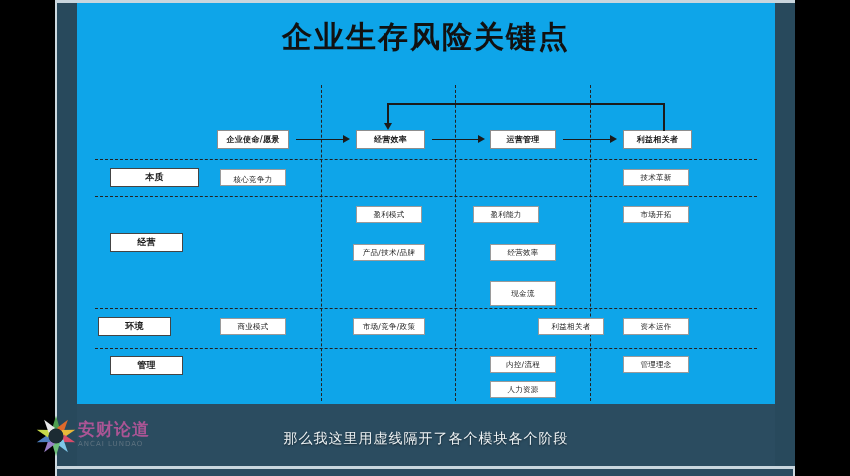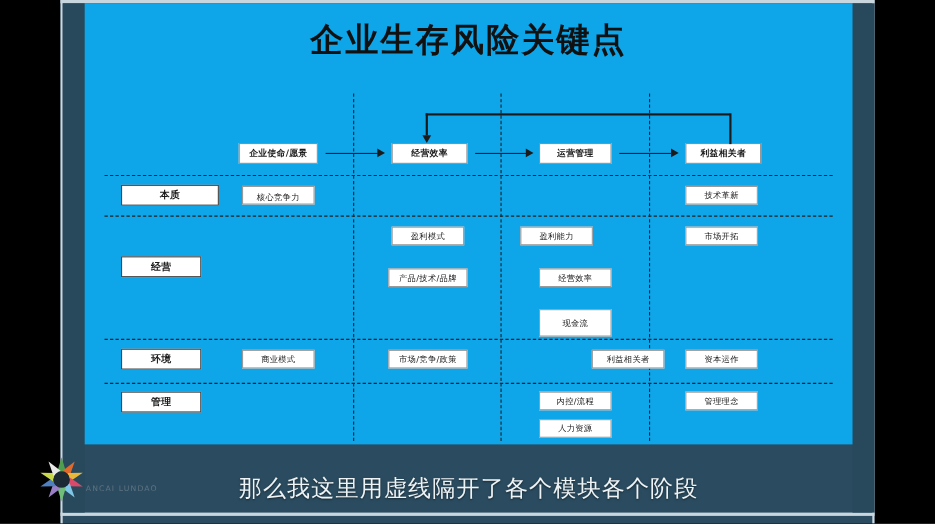--- a/index.html
+++ b/index.html
@@ -64,21 +64,21 @@
   }
   .arrow-head.down{
     border-left:4px solid transparent;border-right:4px solid transparent;
     border-top:7px solid #1b1b1b;border-bottom:0;
   }
   .fb-seg{position:absolute;background:#1b1b1b;}
 
   
   #caption{
     position:absolute;left:77px;top:430px;width:698px;text-align:center;
-    font-size:21px;color:#eef3f5;font-weight:400;letter-spacing:1px;
+    font-size:14px;color:#eef3f5;font-weight:400;letter-spacing:1px;
     text-shadow:0 1px 2px rgba(0,0,0,.55);
   }
 
   
   #watermark{position:absolute;left:20px;top:412px;width:150px;height:48px;}
   #wm-logo{position:absolute;left:14px;top:2px;width:44px;height:44px;}
   #wm-text{
     position:absolute;left:58px;top:6px;font-size:17px;font-weight:700;
     color:#b6569a;letter-spacing:1px;opacity:.92;
   }
@@ -139,21 +139,21 @@
       <div class="fb-seg" style="left:310px;top:24px;width:277px;height:1.6px;"></div>
       <div class="fb-seg" style="left:310px;top:24px;width:1.6px;height:20px;"></div>
       <div class="arrow-head down" style="left:307px;top:44px;"></div>
 
       <div class="node row-node" style="left:33px;top:89px;width:89px;height:19px;">
         <span>本质</span>
       </div>
       <div class="node row-node" style="left:33px;top:154px;width:73px;height:19px;">
         <span>经营</span>
       </div>
-      <div class="node row-node" style="left:33px;top:238px;width:73px;height:19px;font-family:Liberation Mono, monospace;">
+      <div class="node row-node" style="left:21px;top:238px;width:73px;height:19px;font-family:Liberation Mono, monospace;">
         <span>环境</span>
       </div>
       <div class="node row-node" style="left:33px;top:277px;width:73px;height:19px;">
         <span>管理</span>
       </div>
 
       <div class="node" style="left:143px;top:90px;width:66px;height:17px;align-items:flex-end;">
         <span>核心竞争力</span>
       </div>
       <div class="node" style="left:546px;top:90px;width:66px;height:17px;">
@@ -234,18 +234,19 @@
           </g>
         <g transform="rotate(288)">
             <polygon points="0,-46 9,-16 -9,-16" fill="#c7d94a"></polygon>
           </g>
         <g transform="rotate(324)">
             <polygon points="0,-46 9,-16 -9,-16" fill="#e8e8e8"></polygon>
           </g>
         <circle r="17" fill="#1c2b33"></circle>
       </g>
     </svg>
+    <div id="wm-text">安财论道</div>
     <div id="wm-sub">ANCAI LUNDAO</div>
   </div>
 
   <div id="caption">那么我这里用虚线隔开了各个模块各个阶段</div>
 
 </div>
 
 </body></html>

